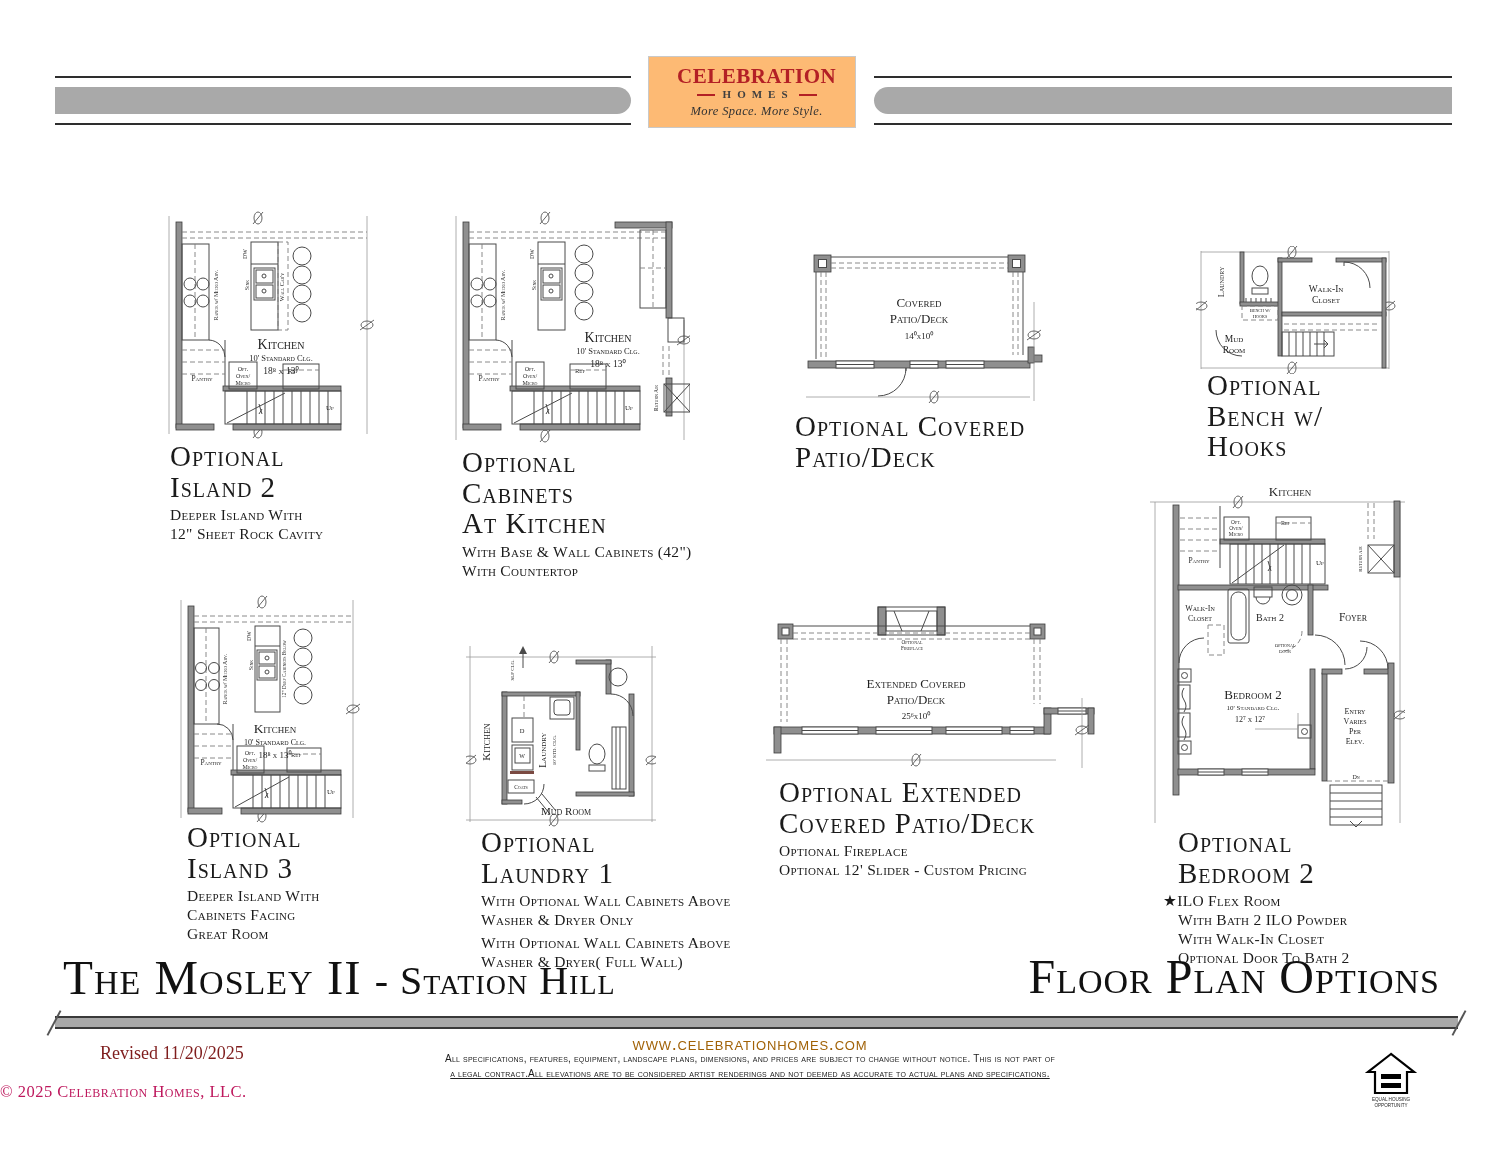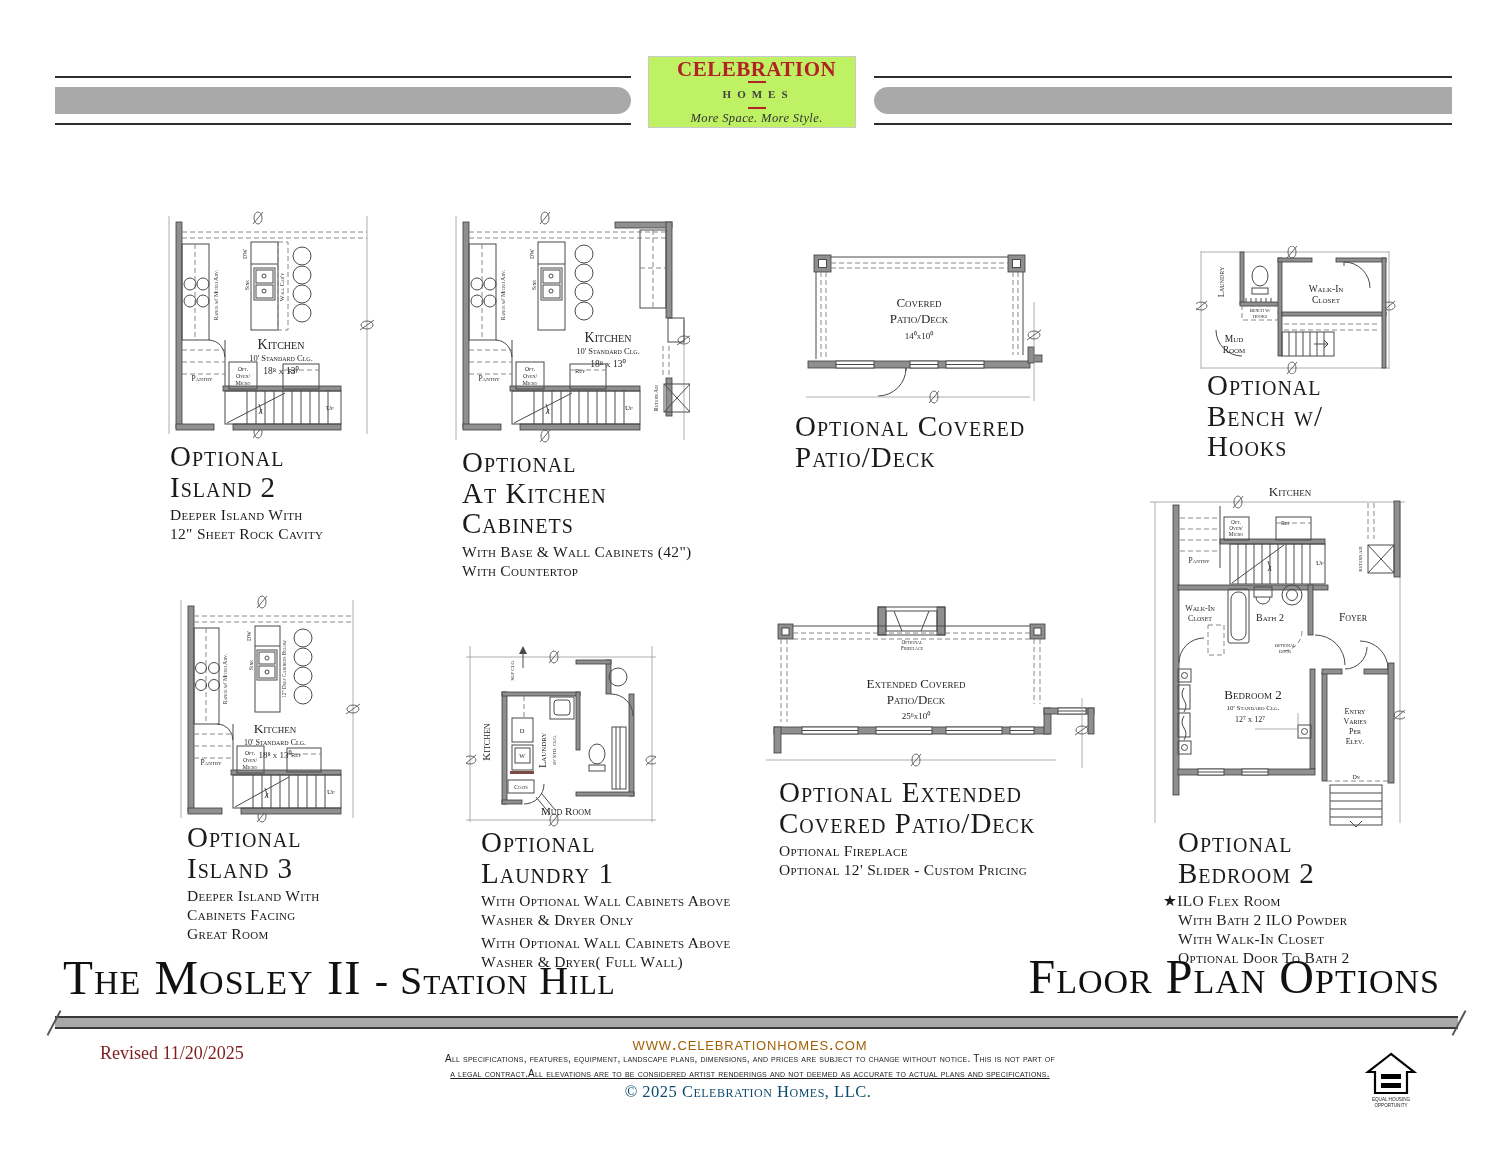--- a/index.html
+++ b/index.html
@@ -7,25 +7,25 @@
           font-family:"Liberation Serif",serif;color:#1d1d1d;}
   
   .hbar{position:absolute;height:45px;border-top:2px solid #2e2e2e;border-bottom:2px solid #2e2e2e;
         display:flex;align-items:center;}
   .hbar-fill{height:27px;width:100%;background:#a9a9a9;}
   .hbar-left{left:55px;top:76px;width:576px;}
   .hbar-left .hbar-fill{border-radius:0 14px 14px 0 / 0 50% 50% 0;}
   .hbar-right{left:874px;top:76px;width:578px;}
   .hbar-right .hbar-fill{border-radius:14px 0 0 14px / 50% 0 0 50%;}
   .logo-box{position:absolute;left:648px;top:56px;width:208px;height:72px;border:1.5px solid #c9c9c9;
-            background:#bef264;display:flex;align-items:center;gap:6px;padding:2px 22px;box-sizing:border-box;}
+            background:#fdba74;display:flex;align-items:center;gap:6px;padding:2px 22px;box-sizing:border-box;}
   .lg-text{display:flex;flex-direction:column;align-items:center;flex:1;}
   .lg-brand{color:#b32025;font-weight:bold;font-size:21px;letter-spacing:0.5px;line-height:1.05;white-space:nowrap;}
   .lg-homes{display:flex;align-items:center;gap:5px;color:#3f3f3f;font-size:11px;font-weight:bold;
-            letter-spacing:6px;line-height:1.2;margin-top:1px;text-indent:3px;flex-direction:column;}
+            letter-spacing:6px;line-height:1.2;margin-top:1px;text-indent:3px;}
   .lg-dash{display:inline-block;width:18px;height:2px;background:#b32025;}
   .lg-tag{font-style:italic;font-size:12.5px;color:#333;letter-spacing:0.4px;margin-top:2px;white-space:nowrap;}
   
   .plan{position:absolute;}
   svg text{font-family:"Liberation Serif",serif;font-variant:small-caps;fill:#1f1f1f;}
   .wall rect{fill:#8f8f8f;stroke:#3c3c3c;stroke-width:0.8;}
   .ln{fill:none;stroke:#4a4a4a;stroke-width:1;}
   .lnf{fill:#ffffff;stroke:#4a4a4a;stroke-width:1;}
   .lnd{fill:none;stroke:#7d7d7d;stroke-width:0.9;stroke-dasharray:5 3;}
   .dim{stroke:#9a9a9a;stroke-width:0.8;fill:none;}
@@ -47,22 +47,22 @@
   .divider .slash{position:absolute;width:2px;height:28px;background:#555;top:-9px;transform:rotate(28deg);}
   .divider .slash.l{left:-2px;}
   .divider .slash.r{right:-2px;}
   .revised{position:absolute;left:100px;top:1043px;font-size:18px;color:#7f1d1d;}
   .website{position:absolute;left:0;right:0;top:1034px;text-align:center;
            font-family:"Liberation Sans",sans-serif;font-variant:small-caps;font-size:18px;
            letter-spacing:0.8px;color:#a16207;}
   .disc{position:absolute;left:0;right:0;text-align:center;font-family:"Liberation Sans",sans-serif;
         font-variant:small-caps;font-size:10px;letter-spacing:0.2px;color:#1c1c1c;}
   .disc1{top:1053px;} .disc2{top:1068px;text-decoration:underline;}
-  .copyright{position:absolute;left:0;right:4px;top:1082px;text-align:center;
-             font-variant:small-caps;font-size:16.5px;color:#0c4a6e;letter-spacing:0.5px;}
+  .copyright{position:absolute;left:0;right:4px;top:1082px;text-align:left;
+             font-variant:small-caps;font-size:16.5px;color:#be185d;letter-spacing:0.5px;}
   .eho{position:absolute;left:1363px;top:1051px;width:56px;}
 </style>
 </head>
 <body>
 
 <div id="canvas">
 
   <div class="hbar hbar-left">
       <div class="hbar-fill"></div>
     </div>
@@ -237,22 +237,22 @@
       <text x="80" y="161" font-size="6" text-anchor="middle">Opt.</text>
       <text x="80" y="168" font-size="6" text-anchor="middle">Oven/</text>
       <text x="80" y="175" font-size="6" text-anchor="middle">Micro</text>
       <text x="125" y="163" font-size="6.5">Ref</text>
       <text x="175" y="200" font-size="7">Up</text>
       <text transform="rotate(-90 208 188)" x="208" y="188" font-size="5.5" text-anchor="middle">Return Air</text>
     </svg>
   </figure>
   <div class="cap" style="left:462px;top:447px;">
     <div class="cap-l">Optional</div>
+    <div class="cap-l">Cabinets</div>
     <div class="cap-l">At Kitchen</div>
-    <div class="cap-l">Cabinets</div>
     <div class="cap-gap"></div>
     <div class="cap-d">With Base &amp; Wall Cabinets (42")</div>
     <div class="cap-d">With Countertop</div>
   </div>
 
   <figure class="plan" style="left:806px;top:247px;margin:0;">
     <svg width="240" height="158" viewBox="0 0 240 158">
       <g class="wall">
         <rect x="8" y="8" width="17" height="17"></rect>
           <rect x="202" y="8" width="17" height="17"></rect>

